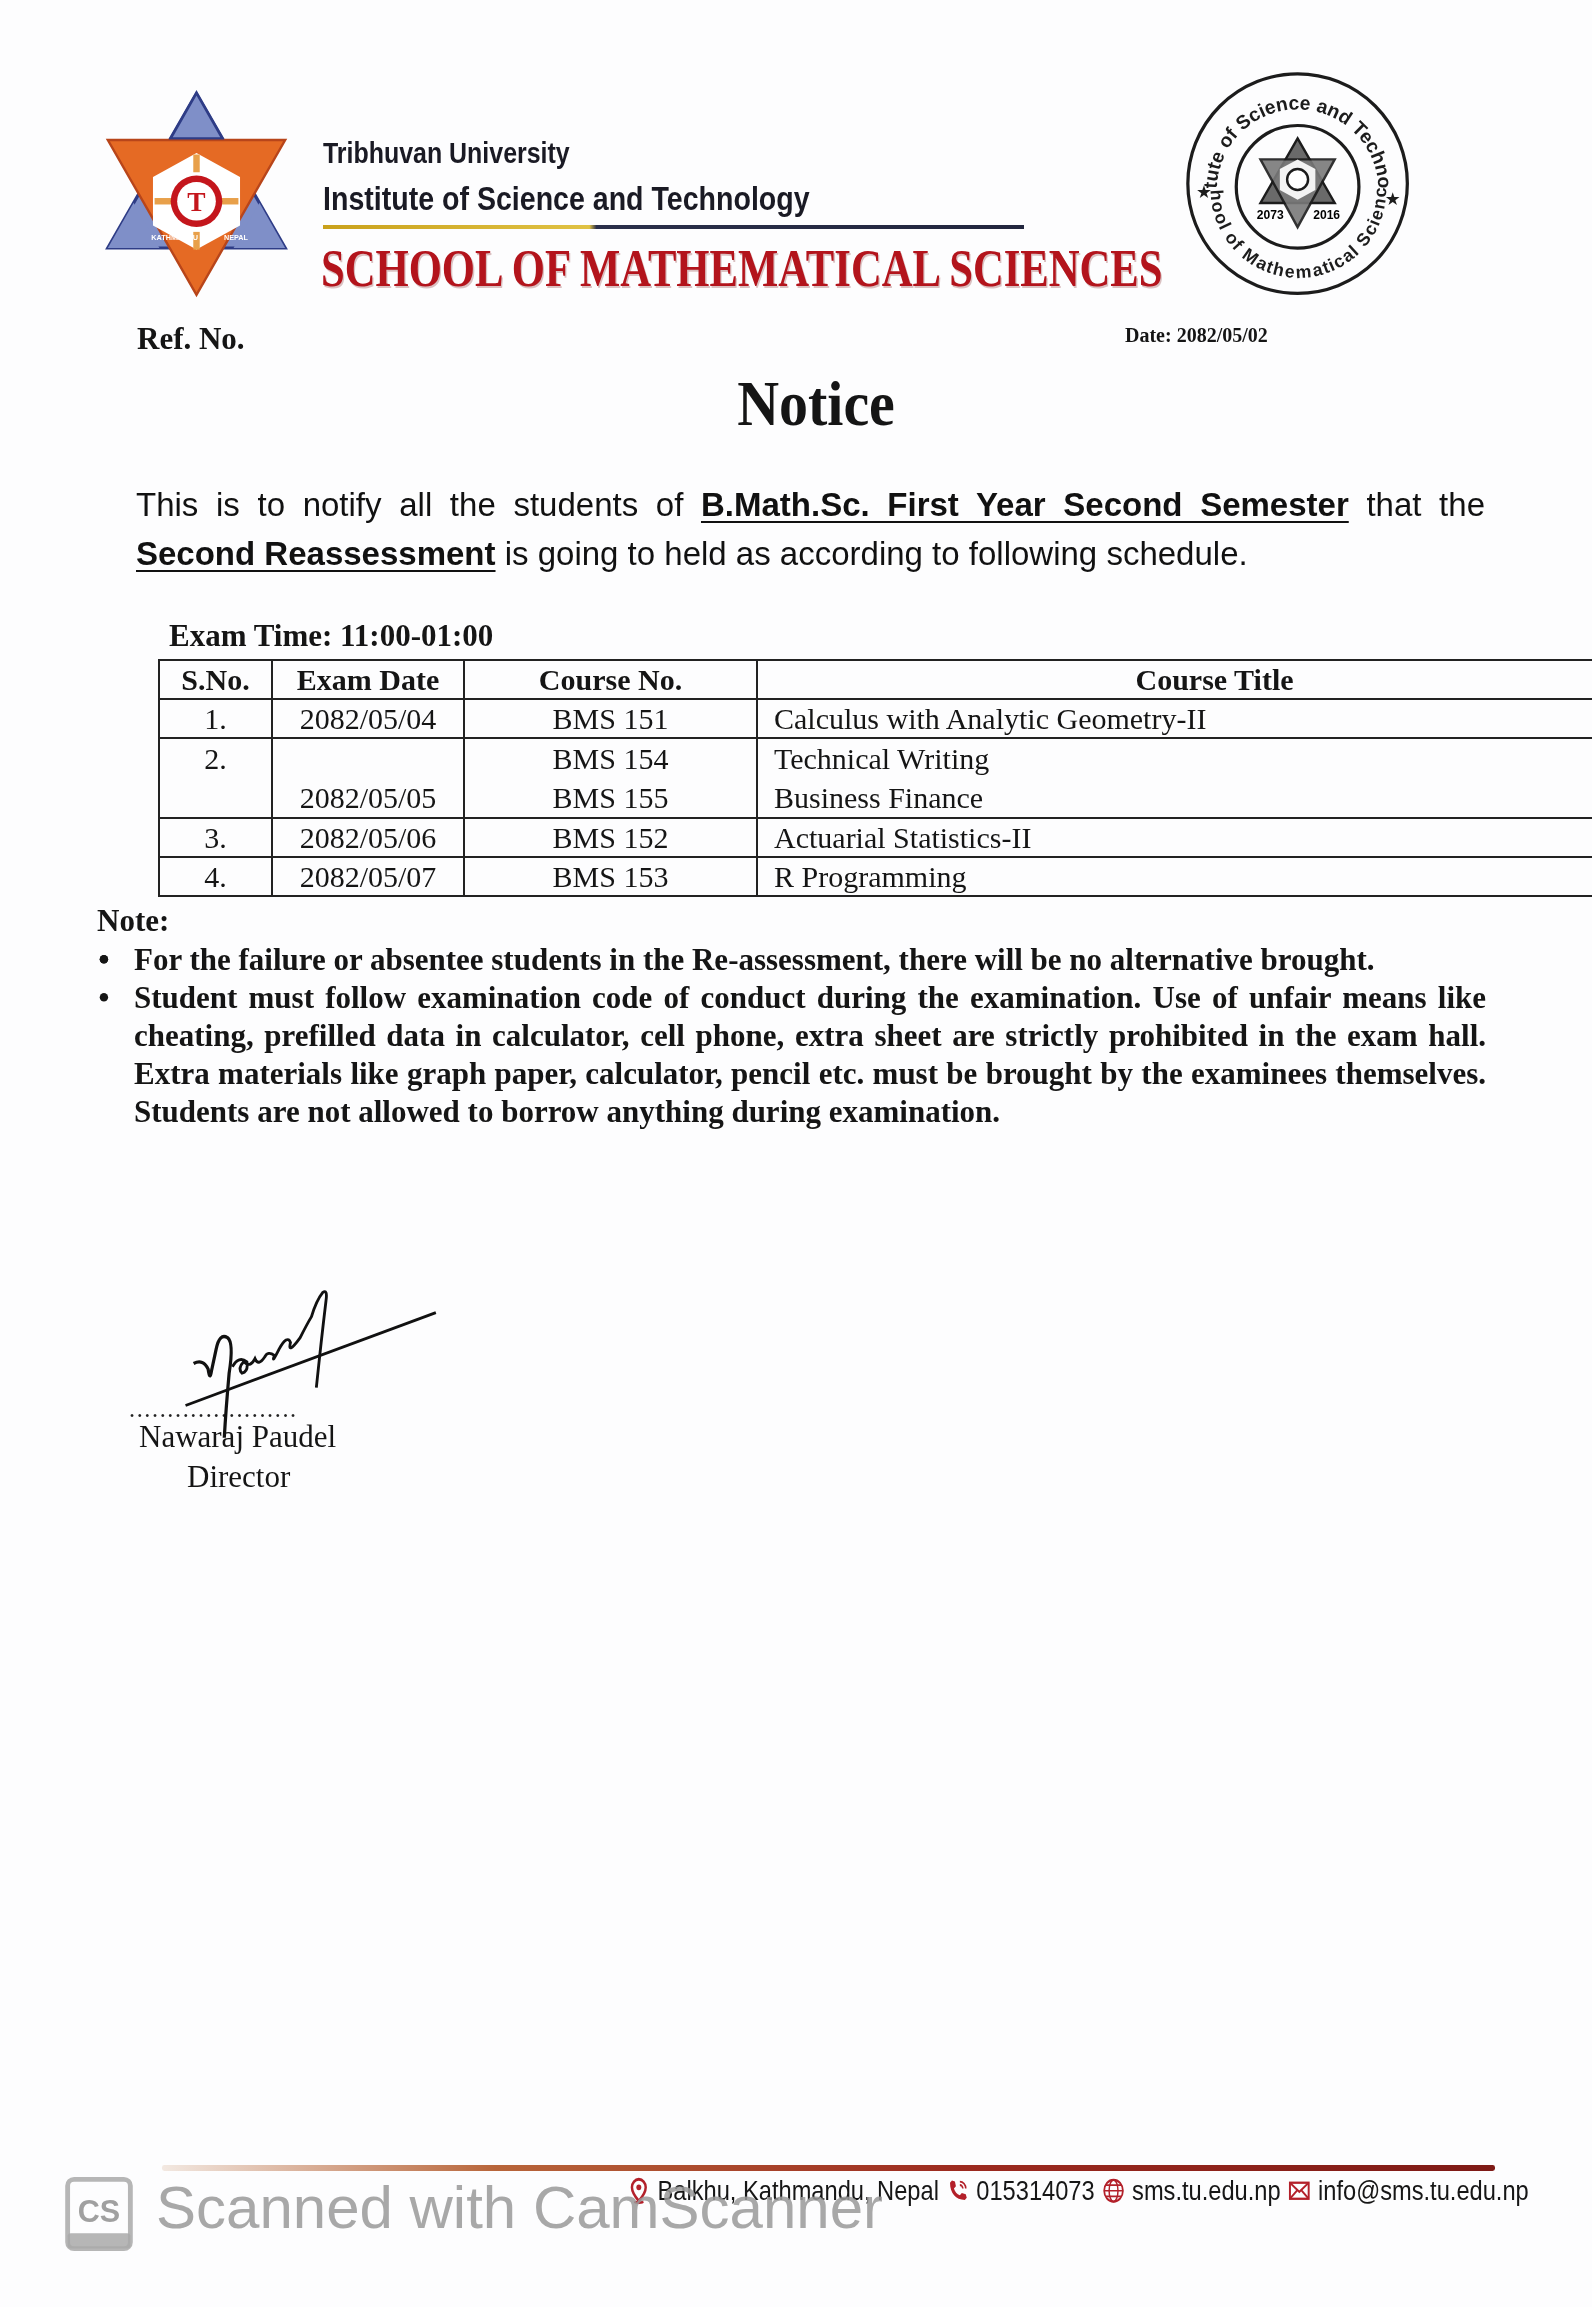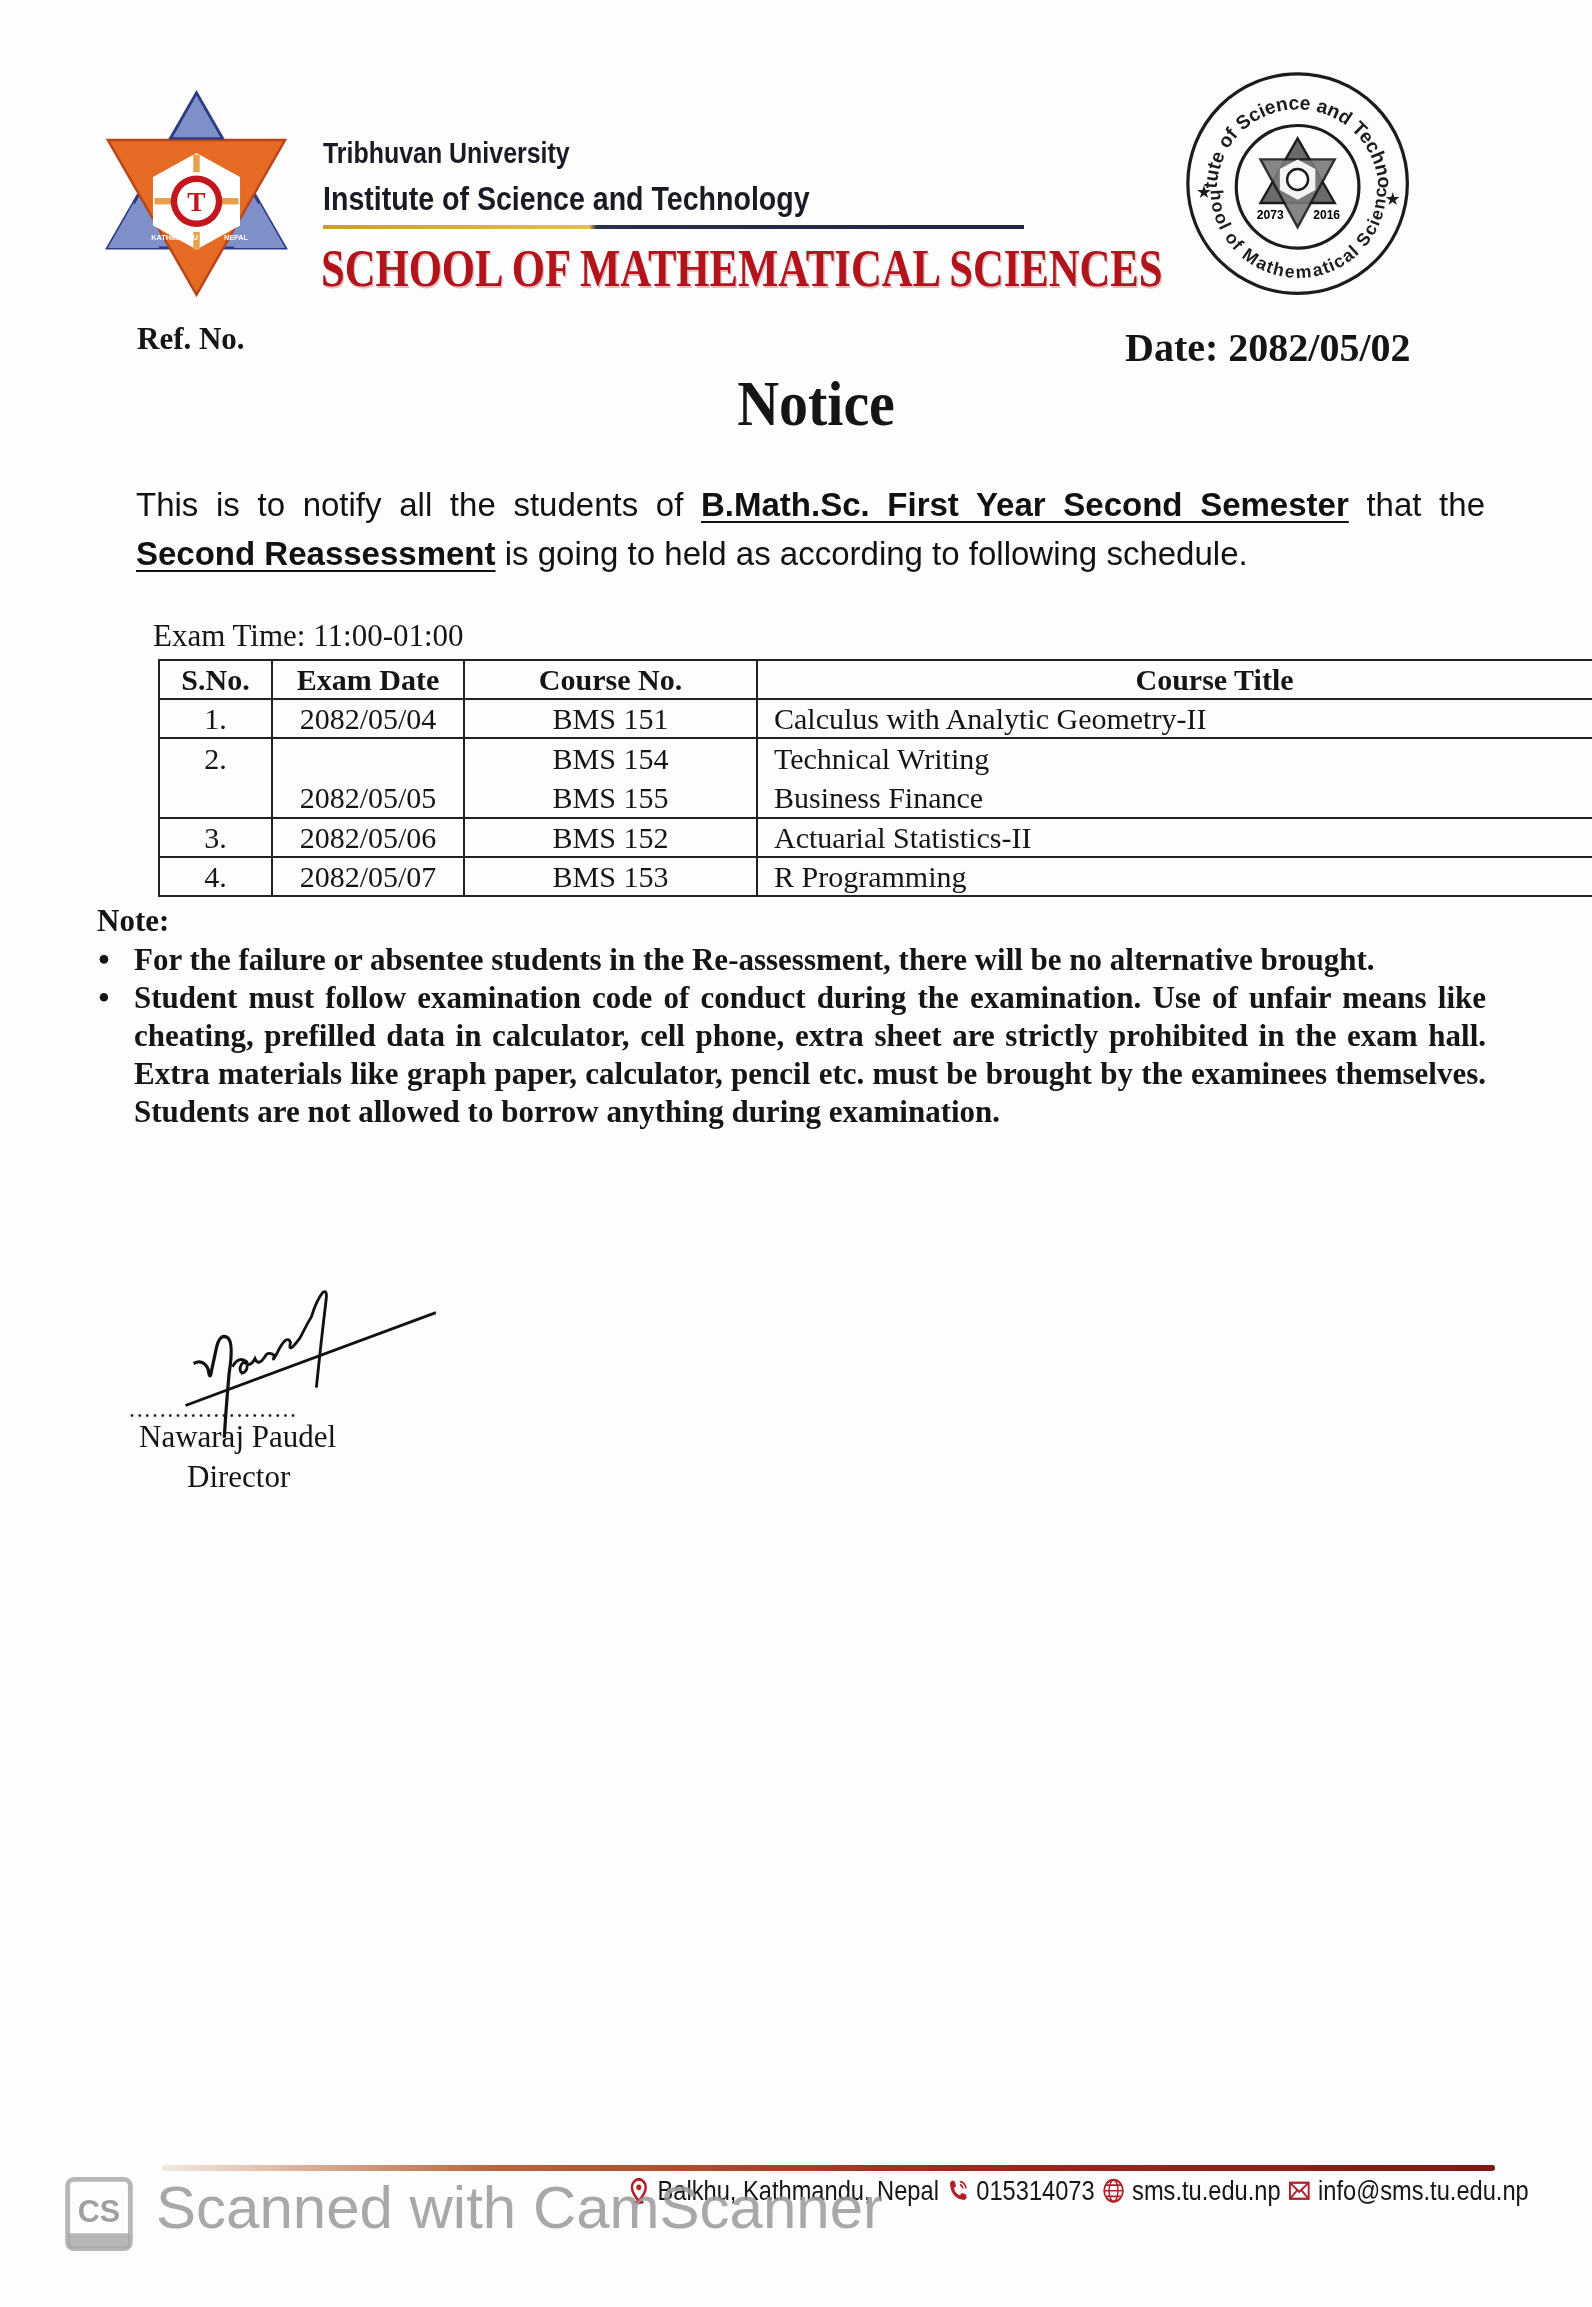--- a/index.html
+++ b/index.html
@@ -11,29 +11,29 @@
   .abs { position:absolute; }
   
   #logo { left:103px; top:90px; width:187px; height:208px; }
   .hdr-sans { font-family:"Liberation Sans", sans-serif; font-weight:bold; color:#1a1a24; transform-origin:left top; white-space:nowrap; }
   #uni { left:323px; top:137px; font-size:29px; transform:scaleX(0.86); }
   #inst { left:323px; top:179px; font-size:34px; transform:scaleX(0.84); }
   #rule-top { left:323px; top:225px; width:701px; height:4px; background:linear-gradient(90deg,#c9a11b 0%,#e0c244 38%,#2a2f4a 39%,#22263e 100%); }
   #school { left:321px; top:239px; font-family:"Liberation Serif", serif; font-weight:bold; font-size:52px; color:#b3141c; transform:scaleX(0.82); transform-origin:left top; white-space:nowrap; text-shadow:1.6px 1.6px 0 #7a1d1d44; letter-spacing:0px; }
   #seal { left:1183px; top:69px; width:230px; height:230px; }
   #ref { left:137px; top:321px; font-size:31px; font-weight:bold; }
-  #date { left:1125px; top:324px; font-size:40px; font-weight:bold; }
+  #date { left:1125px; top:324px; font-size:20px; font-weight:bold; }
   #title { left:0; width:1632px; top:368px; text-align:center; font-size:63px; font-weight:bold; transform:scaleX(0.92); }
   
   .para { left:136px; width:1349px; font-family:"Liberation Sans", sans-serif; font-size:33px; line-height:48px; color:#111; }
   #p1 { top:481px; text-align:justify; text-align-last:justify; }
   #p2 { top:530px; }
   .para u { text-decoration-thickness:2.4px; text-underline-offset:4.8px; font-weight:bold;margin-top:32px; }
   
-  #examtime { left:153px; top:618px; font-size:31px; font-weight:normal; }
+  #examtime { left:169px; top:618px; font-size:31px; font-weight:bold; }
   
   #sched { left:158px; top:659px; width:1515px; border-collapse:collapse; font-size:30px; position:absolute; }
   #sched th, #sched td { border:2.4px solid #222; padding:0 8px; height:37px; vertical-align:middle; }
   #sched th { font-weight:bold; text-align:center; }
   #sched td.c { text-align:center; }
   #sched td.l { text-align:left; padding-left:16px; }
   .col1 { width:95px; } .col2 { width:174px; } .col3 { width:275px; }
   .multi-line { line-height:39px; }
   
   #note-h { left:97px; top:903px; font-size:31px; font-weight:bold; }

